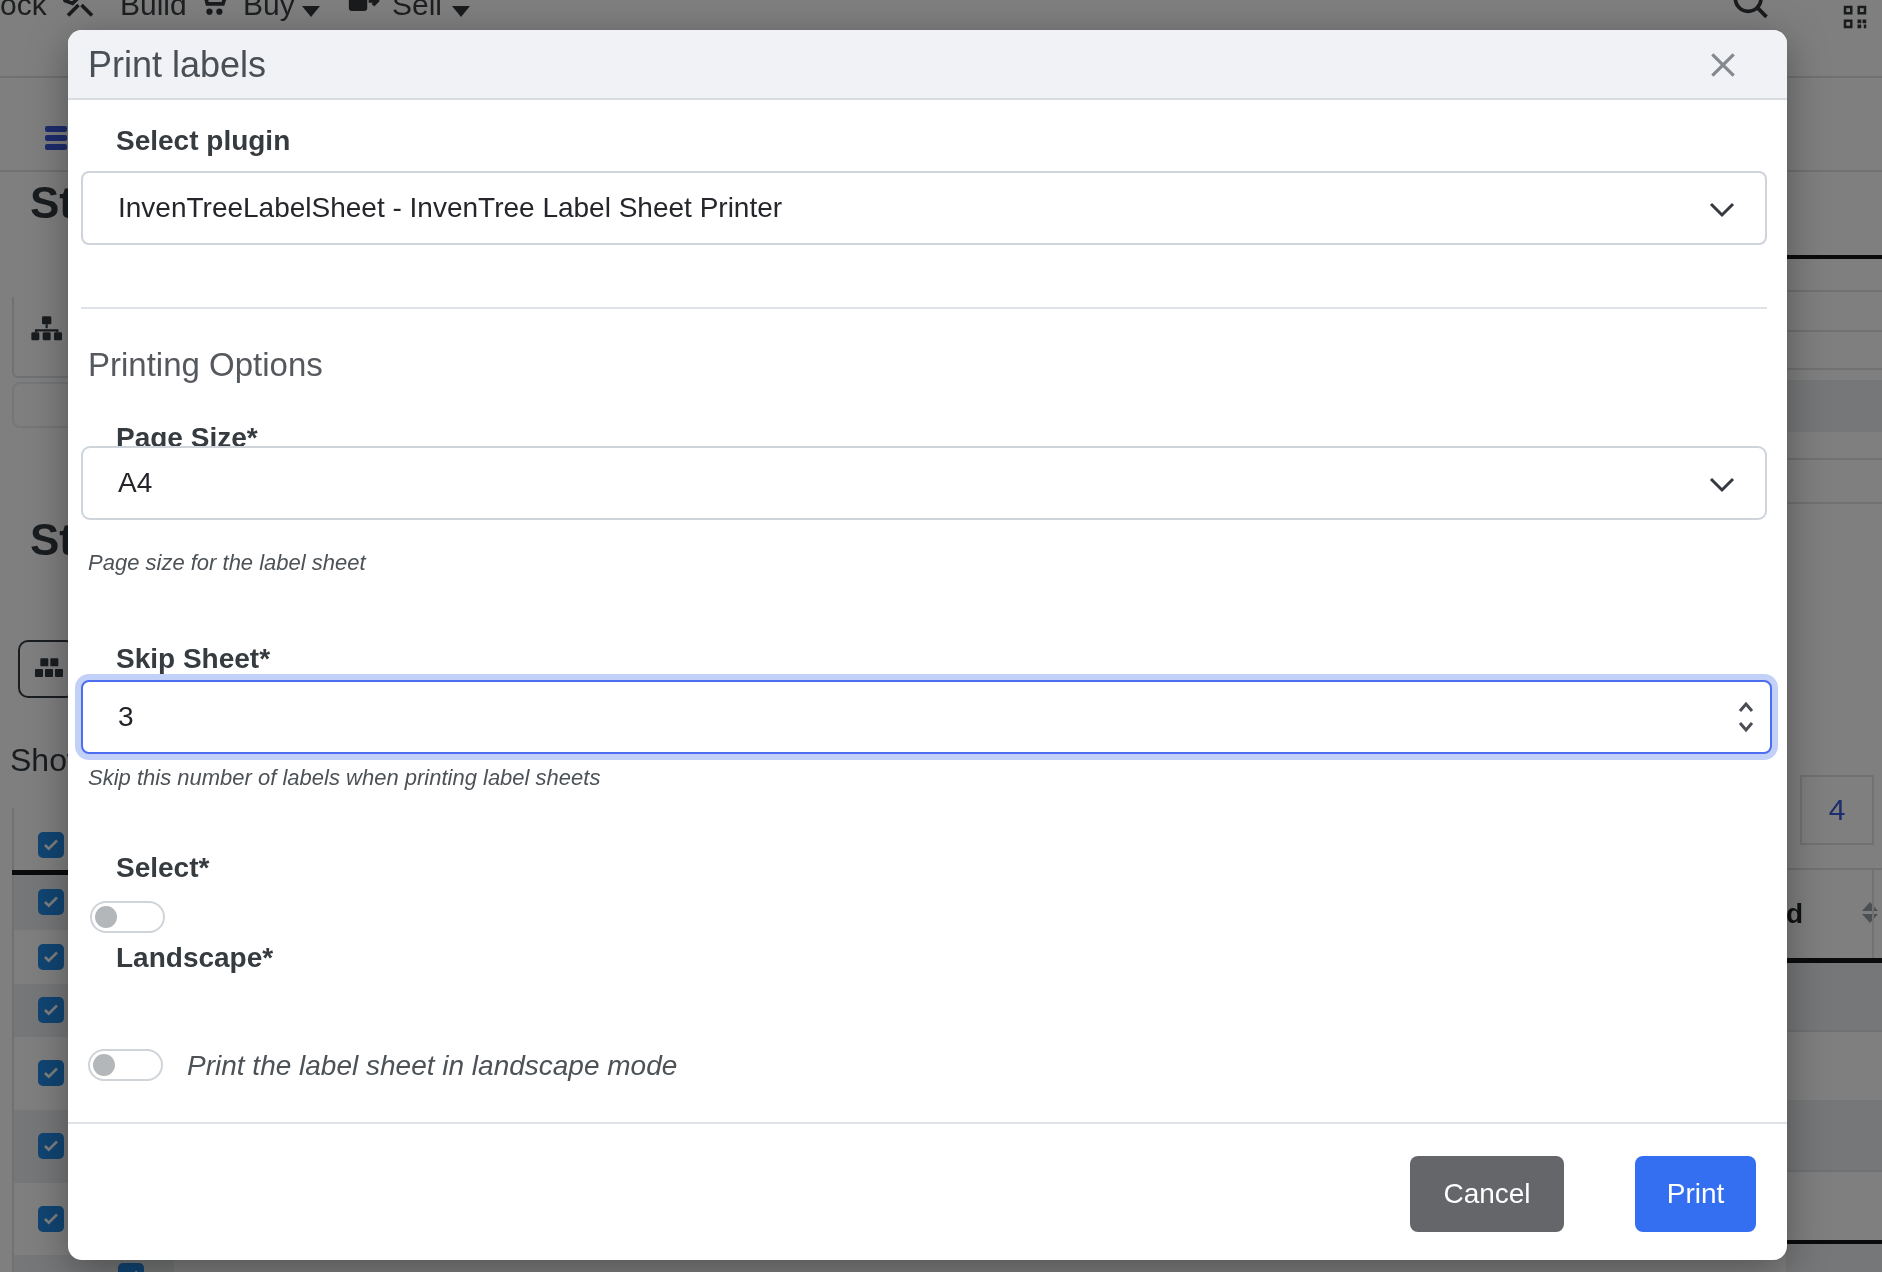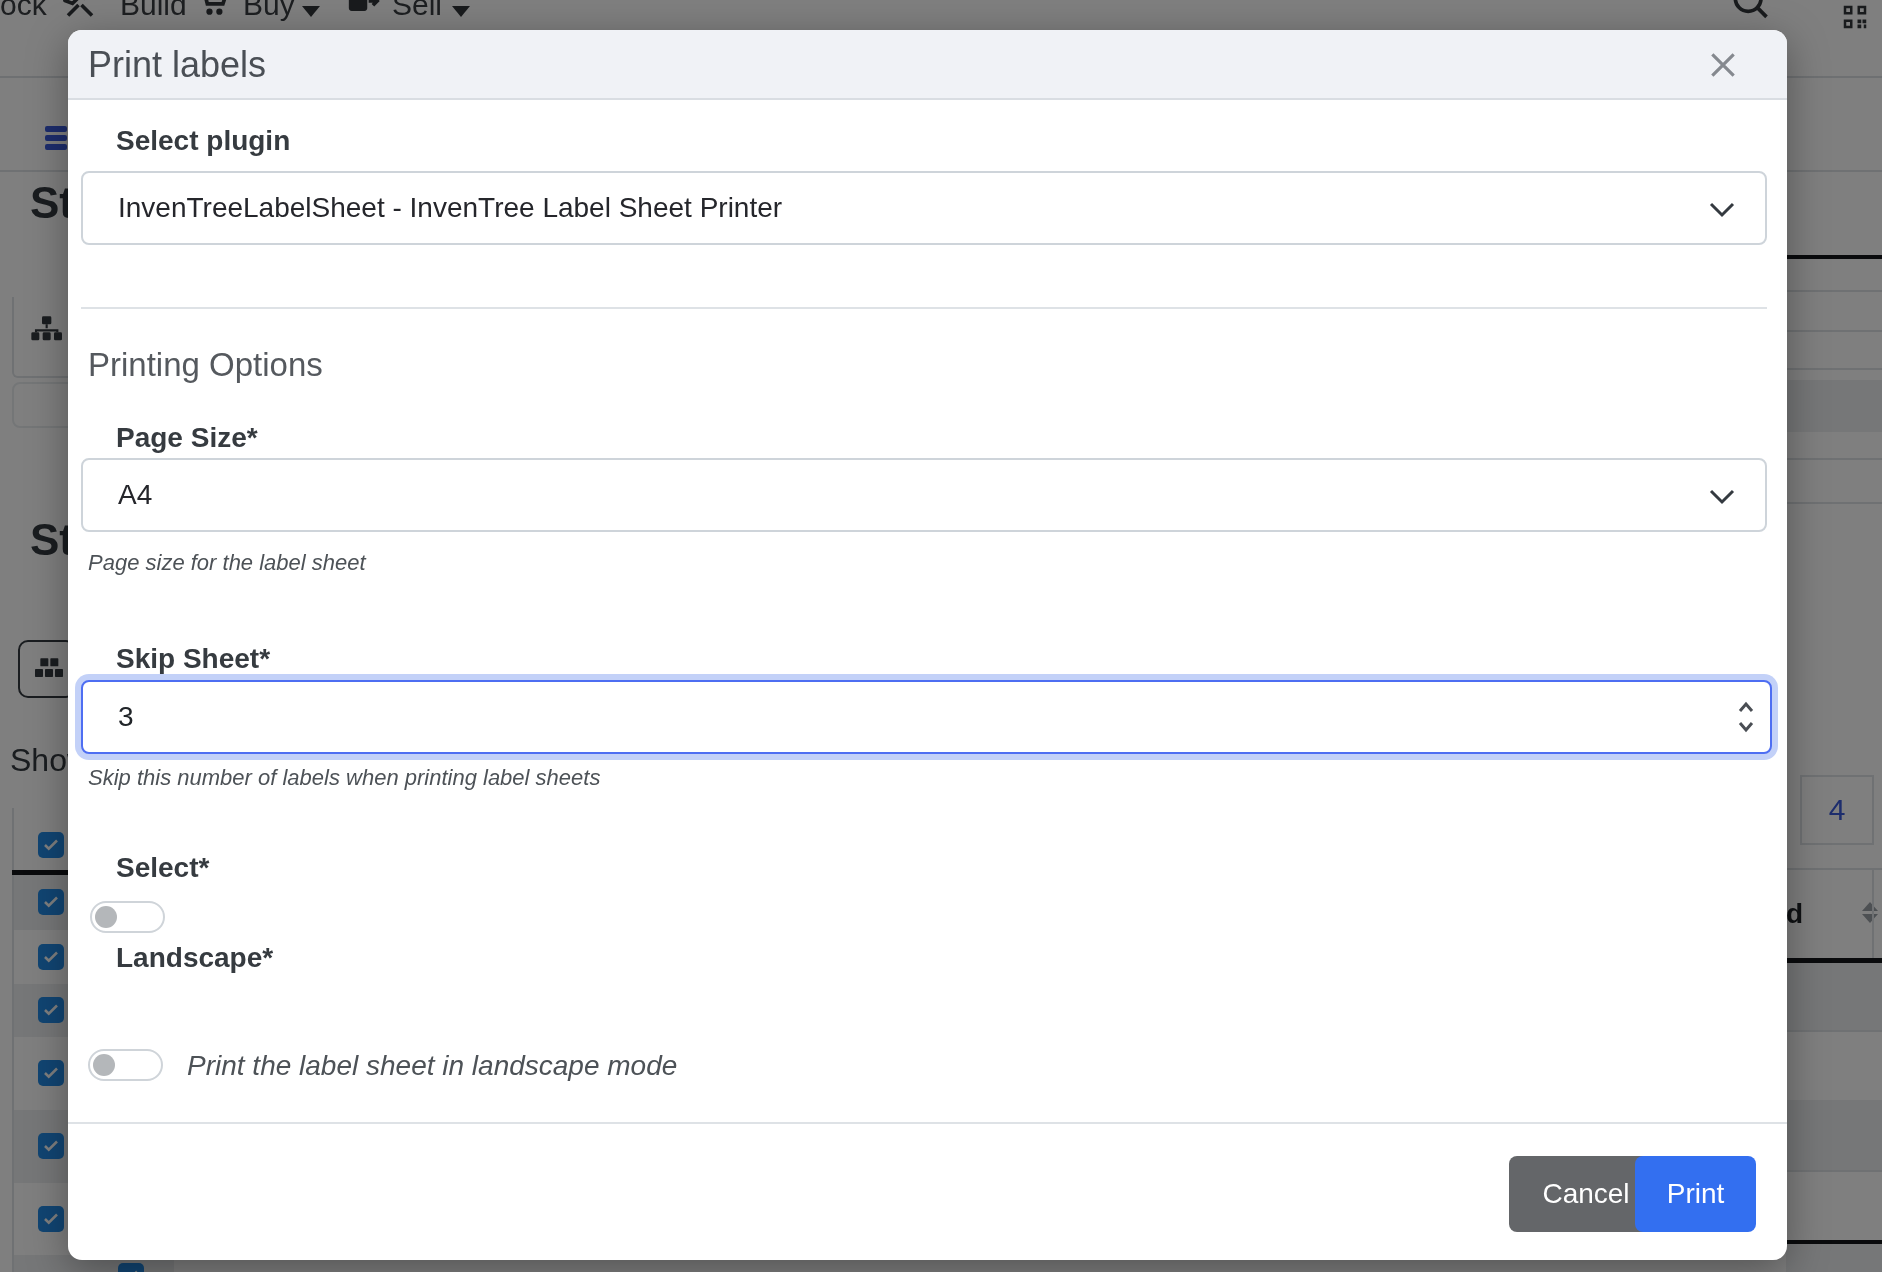--- a/index.html
+++ b/index.html
@@ -51,21 +51,21 @@
   .m-div{position:absolute;left:13px;width:1686px;height:2px;background:#dee2e6;}
   .help{position:absolute;left:20px;font-size:22px;font-style:italic;color:#4d5257;white-space:nowrap;}
   .num-wrap{position:absolute;left:13px;top:650px;width:1691px;height:74px;}
   .num-input{position:absolute;inset:0;width:100%;height:100%;box-sizing:border-box;border:2px solid var(--focus-border,#4e6ef2);border-radius:8px;box-shadow:0 0 0 6px var(--focus-ring,#c3d1f8);padding-left:35px;font-size:28px;color:#212529;font-family:"Liberation Sans",sans-serif;outline:none;}
   .spinner{position:absolute;right:16px;top:19px;width:20px;height:36px;color:#4a4e54;cursor:pointer;}
   .toggle{position:absolute;width:75px;height:32px;border:2px solid #cfd4d9;border-radius:17px;box-sizing:border-box;background:#fff;cursor:pointer;}
   .toggle .knob{position:absolute;left:3px;top:3px;width:22px;height:22px;border-radius:50%;background:#b4b7ba;}
   .t-help{position:absolute;left:119px;font-size:28px;font-style:italic;color:#4d5257;white-space:nowrap;}
   .m-footer-line{position:absolute;left:0;top:1092px;width:100%;height:2px;background:#dee2e6;}
   .btn{position:absolute;top:1126px;height:76px;border:none;border-radius:8px;font-size:28px;color:#fff;font-family:"Liberation Sans",sans-serif;cursor:pointer;}
-  .btn-cancel{left:1441px;width:154px;background:var(--cancel-gray,#646669);}
+  .btn-cancel{left:1342px;width:154px;background:var(--cancel-gray,#646669);}
   .btn-print{left:1567px;width:121px;background:var(--accent-blue,#336ff0);}
 </style>
 </head>
 <body>
 
 <div class="screen">
 
   <div class="bg">
 
     <div class="nav">
@@ -223,21 +223,21 @@
       <span class="val">InvenTreeLabelSheet - InvenTree Label Sheet Printer</span>
       <svg class="chev" width="26" height="16" viewBox="0 0 26 16" fill="none" stroke="currentColor" stroke-width="3">
           <path d="M2 2l11 11L24 2"></path>
         </svg>
     </div>
 
     <div class="m-div" style="top:277px;"></div>
     <div class="section-title" style="top:316px;">Printing Options</div>
 
     <div class="f-label" style="top:392px;">Page Size*</div>
-    <div class="select" style="top:428px;">
+    <div class="select" style="top:416px;border-radius:9px;">
       <span class="val">A4</span>
       <svg class="chev" width="26" height="16" viewBox="0 0 26 16" fill="none" stroke="currentColor" stroke-width="3">
           <path d="M2 2l11 11L24 2"></path>
         </svg>
     </div>
     <div class="help" style="top:520px;">Page size for the label sheet</div>
 
     <div class="f-label" style="top:613px;">Skip Sheet*</div>
     <div class="num-wrap">
       <input class="num-input" type="text" value="3" style="">

